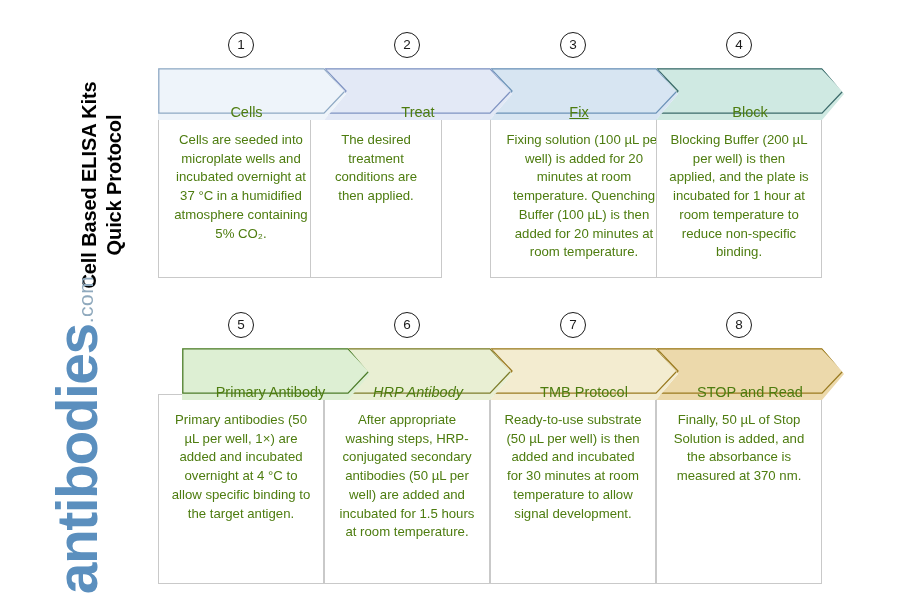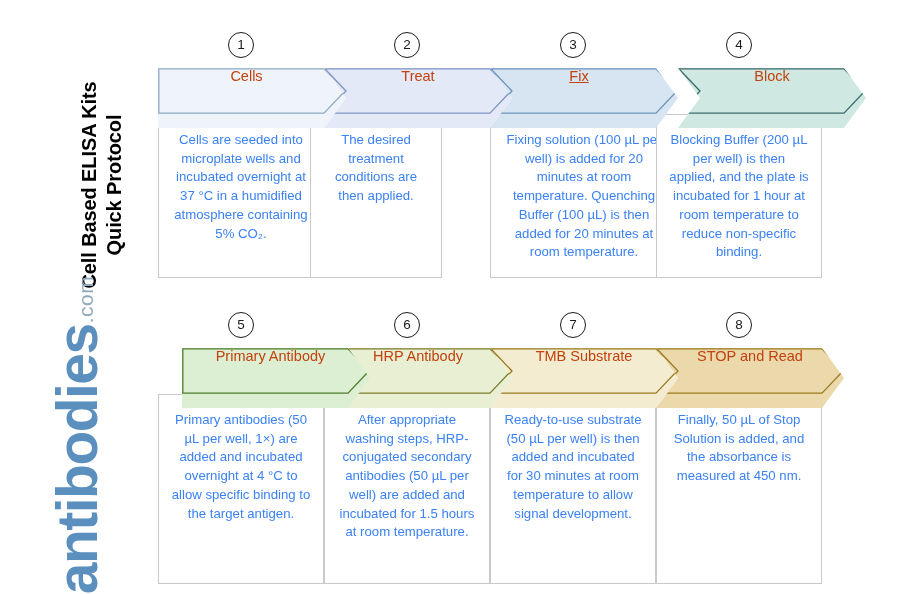--- a/index.html
+++ b/index.html
@@ -97,47 +97,47 @@
     color: #1b1b1b;
   }
 
   .chevron-strip {
     position: relative;
     height: 46px;
   }
   .chevron {
     position: absolute;
     top: 0;
-    height: 60px;
+    height: 52px;
     box-sizing: border-box;
     display: flex;
-    align-items: flex-start;
+    align-items: flex-end;
     justify-content: center;
     font-size: 14.5px;
-    color: #c2410c;
+    color: #4d7c0f;
     text-align: center;
   }
   .chevron > span { position: relative; z-index: 2; }
 
   .boxes-strip {
     position: relative;
   }
   #row-1 .boxes-strip { height: 164px; }
   #row-2 .boxes-strip { height: 170px; }
 
   .text-box {
     position: absolute;
     top: 0;
     box-sizing: border-box;
     background: #ffffff;
     border: 1px solid #c9c9c9;
     padding: 16px 12px 10px 12px;
     font-size: 13.2px;
     line-height: 1.42;
-    color: #3b82f6;
+    color: #4d7c0f;
     text-align: center;
   }
   #row-1 .text-box { height: 164px; }
   #row-2 .text-box { height: 190px; }
 </style>
 </head>
 <body>
 
 <div id="left-rail">
   <div id="doc-title">Cell Based ELISA Kits
@@ -167,21 +167,21 @@
           <polygon points="0.8,0.8 166,0.8 187,23 166,45.2 0.8,45.2 22,23" fill="none" stroke="#8094c2" stroke-width="1.3" stroke-linejoin="miter"></polygon>
         </svg>
         <span style="margin-left: 11px; margin-right: 11px;">Treat</span>
       </div>
       <div class="chevron" style="left: 332px; width: 188px; background: rgb(215, 229, 242); z-index: 2; clip-path: polygon(0px 0px, 166px 0px, 188px 50%, 166px 100%, 0px 100%, 22px 50%); border: 0px;">
         <svg width="188" height="46" style="position: absolute; left: 0px; top: 0px; z-index: 1;">
           <polygon points="0.8,0.8 166,0.8 187,23 166,45.2 0.8,45.2 22,23" fill="none" stroke="#6d93b8" stroke-width="1.3" stroke-linejoin="miter"></polygon>
         </svg>
         <span style="margin-left: 11px; margin-right: 21px; text-decoration: underline;">Fix</span>
       </div>
-      <div class="chevron" style="left: 520px; width: 188px; background: rgb(207, 233, 226); z-index: 1; clip-path: polygon(0px 0px, 166px 0px, 188px 50%, 166px 100%, 0px 100%, 22px 50%); border: 0px;">
+      <div class="chevron" style="left: 498px; width: 188px; background: rgb(207, 233, 226); z-index: 1; clip-path: polygon(0px 0px, 166px 0px, 188px 50%, 166px 100%, 0px 100%, 22px 50%); border: 0px;">
         <svg width="188" height="46" style="position: absolute; left: 0px; top: 0px; z-index: 1;">
           <polygon points="0.8,0.8 166,0.8 187,23 166,45.2 0.8,45.2 22,23" fill="none" stroke="#3c6b6b" stroke-width="1.3" stroke-linejoin="miter"></polygon>
         </svg>
         <span style="margin-left: 11px; margin-right: 11px;">Block</span>
       </div>
     </div>
   <div class="boxes-strip">
       <div class="text-box" style="left: 0px; width: 166px;">Cells are seeded into microplate wells and incubated overnight at 37 °C in a humidified atmosphere containing 5% CO₂.</div>
       <div class="text-box" style="left: 152px; width: 132px; border-left: 1px solid rgb(201, 201, 201);">The desired treatment conditions are then applied.</div>
       <div class="text-box" style="left: 332px; width: 188px; border-left: 1px solid rgb(201, 201, 201);">Fixing solution (100 µL per well) is added for 20 minutes at room temperature. Quenching Buffer (100 µL) is then added for 20 minutes at room temperature.</div>
@@ -196,38 +196,38 @@
       <div class="step-number" style="left: 402px;">7</div>
       <div class="step-number" style="left: 568px;">8</div>
     </div>
   <div class="chevron-strip">
       <div class="chevron" style="left: 0px; width: 188px; background: rgb(221, 239, 211); z-index: 4; clip-path: polygon(0px 0px, 166px 0px, 188px 50%, 166px 100%, 0px 100%); border: 0px; margin-left: 24px;">
         <svg width="188" height="46" style="position: absolute; left: 0px; top: 0px; z-index: 1;">
           <polygon points="0.8,0.8 166,0.8 187,23 166,45.2 0.8,45.2" fill="none" stroke="#4d7d2a" stroke-width="1.3" stroke-linejoin="miter"></polygon>
         </svg>
         <span style="margin-left: 0px; margin-right: 11px;">Primary Antibody</span>
       </div>
-      <div class="chevron" style="left: 166px; width: 188px; background: rgb(233, 239, 211); z-index: 3; clip-path: polygon(0px 0px, 166px 0px, 188px 50%, 166px 100%, 0px 100%, 22px 50%); border: 0px;">
+      <div class="chevron" style="left: 166px; width: 188px; background: rgb(233, 239, 211); z-index: 3; clip-path: polygon(0px 0px, 166px 0px, 188px 50%, 166px 100%, 0px 100%, 22px 50%); border: 0px; font-style: italic;">
         <svg width="188" height="46" style="position: absolute; left: 0px; top: 0px; z-index: 1;">
           <polygon points="0.8,0.8 166,0.8 187,23 166,45.2 0.8,45.2 22,23" fill="none" stroke="#7e7e2c" stroke-width="1.3" stroke-linejoin="miter"></polygon>
         </svg>
         <span style="margin-left: 11px; margin-right: 11px;">HRP Antibody</span>
       </div>
       <div class="chevron" style="left: 332px; width: 188px; background: rgb(243, 236, 208); z-index: 2; clip-path: polygon(0px 0px, 166px 0px, 188px 50%, 166px 100%, 0px 100%, 22px 50%); border: 0px;">
         <svg width="188" height="46" style="position: absolute; left: 0px; top: 0px; z-index: 1;">
           <polygon points="0.8,0.8 166,0.8 187,23 166,45.2 0.8,45.2 22,23" fill="none" stroke="#9a7b21" stroke-width="1.3" stroke-linejoin="miter"></polygon>
         </svg>
-        <span style="margin-left: 11px; margin-right: 11px;">TMB Substrate</span>
+        <span style="margin-left: 11px; margin-right: 11px;">TMB Protocol</span>
       </div>
       <div class="chevron" style="left: 498px; width: 188px; background: rgb(236, 217, 171); z-index: 1; clip-path: polygon(0px 0px, 166px 0px, 188px 50%, 166px 100%, 0px 100%, 22px 50%); border: 0px;">
         <svg width="188" height="46" style="position: absolute; left: 0px; top: 0px; z-index: 1;">
           <polygon points="0.8,0.8 166,0.8 187,23 166,45.2 0.8,45.2 22,23" fill="none" stroke="#9a7b21" stroke-width="1.3" stroke-linejoin="miter"></polygon>
         </svg>
         <span style="margin-left: 11px; margin-right: 11px;">STOP and Read</span>
       </div>
     </div>
   <div class="boxes-strip">
       <div class="text-box" style="left: 0px; width: 166px;">Primary antibodies (50 µL per well, 1×) are added and incubated overnight at 4 °C to allow specific binding to the target antigen.</div>
       <div class="text-box" style="left: 166px; width: 166px; border-left: 1px solid rgb(201, 201, 201);">After appropriate washing steps, HRP-conjugated secondary antibodies (50 µL per well) are added and incubated for 1.5 hours at room temperature.</div>
       <div class="text-box" style="left: 332px; width: 166px; border-left: 1px solid rgb(201, 201, 201);">Ready-to-use substrate (50 µL per well) is then added and incubated for 30 minutes at room temperature to allow signal development.</div>
-      <div class="text-box" style="left: 498px; width: 166px; border-left: 1px solid rgb(201, 201, 201);">Finally, 50 µL of Stop Solution is added, and the absorbance is measured at 450 nm.</div>
+      <div class="text-box" style="left: 498px; width: 166px; border-left: 1px solid rgb(201, 201, 201);">Finally, 50 µL of Stop Solution is added, and the absorbance is measured at 370 nm.</div>
     </div>
 </div>
 
 </body></html>

